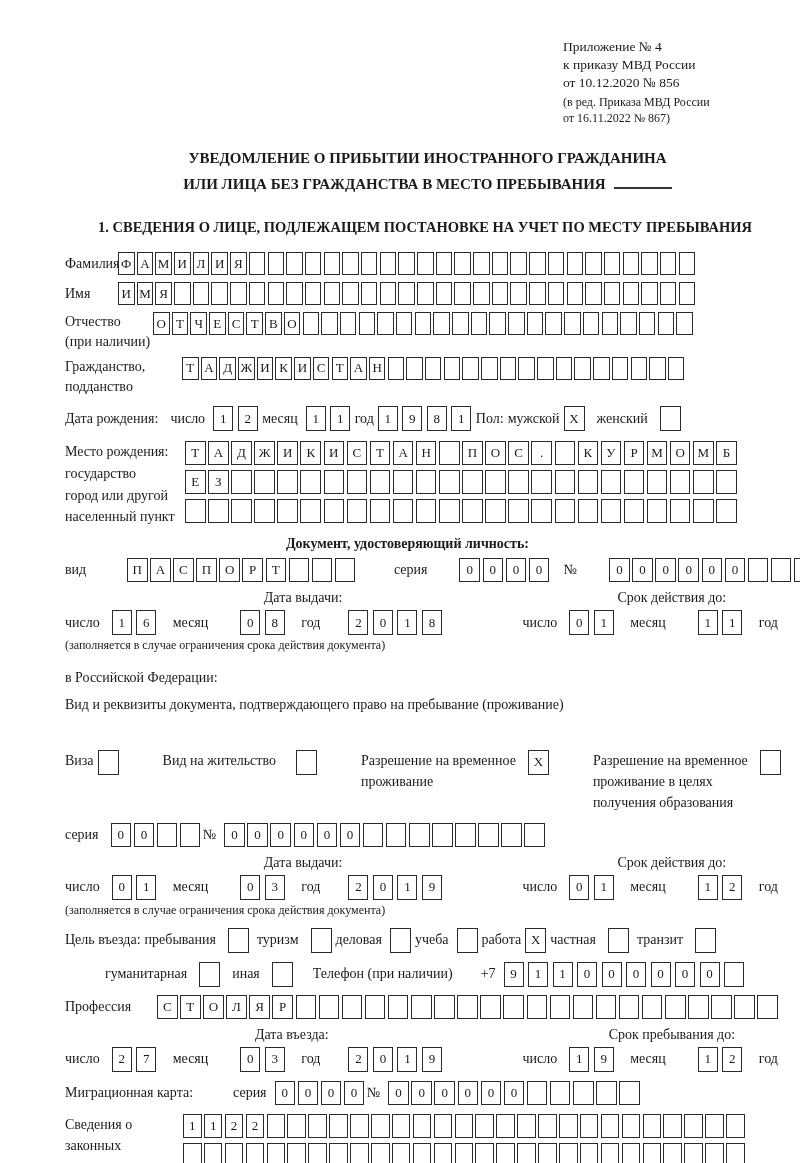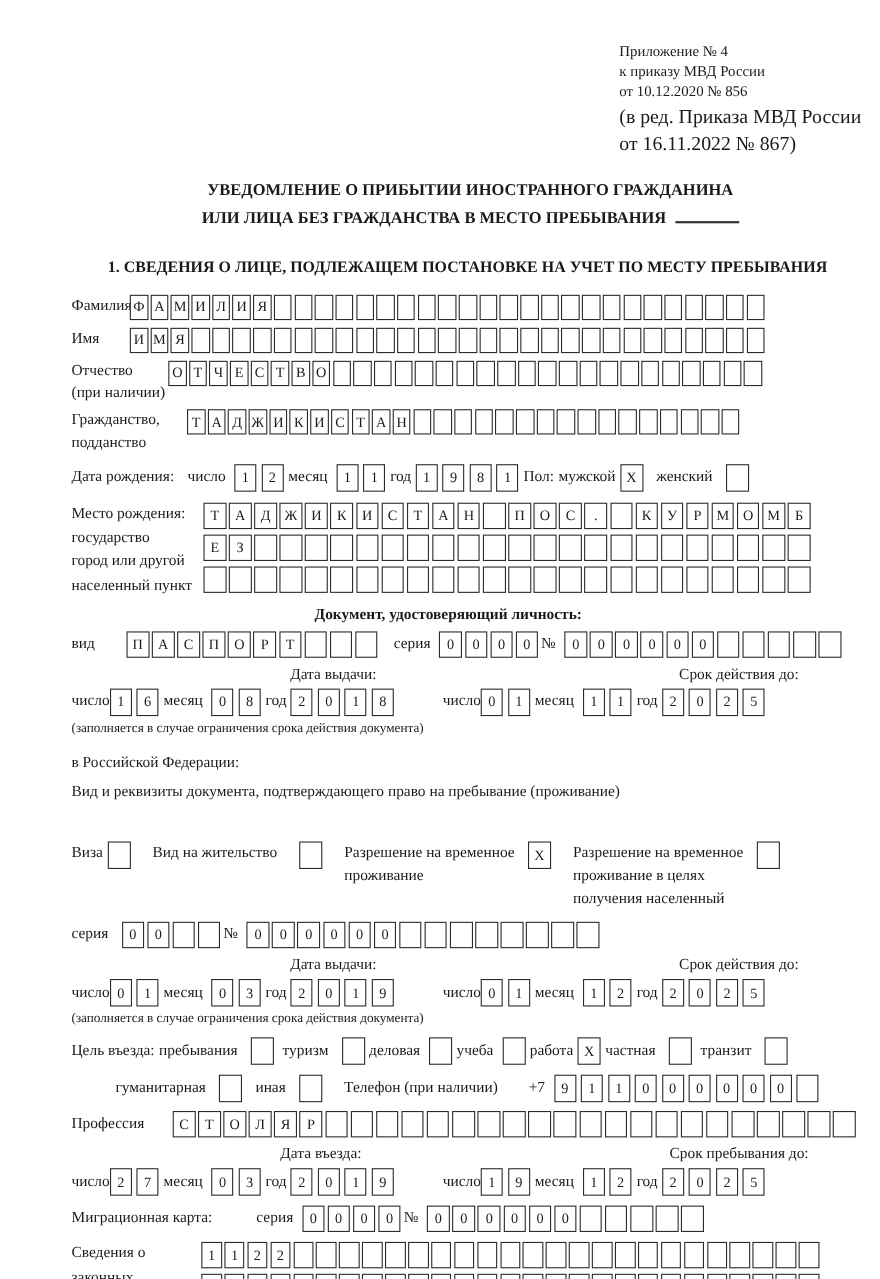--- a/index.html
+++ b/index.html
@@ -6,31 +6,31 @@
   html, body { background: #ffffff; }
   body {
     width: 800px; height: 1163px; margin: 0 auto; position: relative;
     font-family: "Liberation Serif", "DejaVu Serif", serif;
     color: #1a1a1a; font-size: 14px; overflow: hidden;
   }
   .page { padding: 38px 10px 0 65px; }
 
   
   .hdr { margin-left: 498px; line-height: 1.32; font-size: 13.5px; }
-  .hdr .small { font-size: 18px; margin-top: 4px; line-height: 1.3; }
+  .hdr .small { font-size: 12px; margin-top: 4px; line-height: 1.3; }
   .forma { text-align: right; margin: 22px 28px 0 0; font-weight: bold; font-size: 15px; letter-spacing: .5px; }
 
   .title { text-align: center; font-weight: bold; font-size: 15px; margin-top: 18px; line-height: 1.75; }
   .title .uline { display: inline-block; width: 58px; border-bottom: 2px solid #333; height: 14px; margin-left: 8px; }
 
   .sec-heading { text-align: center; font-weight: bold; font-size: 14.5px; margin: 22px 0 16px -20px; width: 760px; }
 
   
   .row { display: flex; align-items: center; margin-top: 7px; }
-  .row.tight { margin-top: 4px; }
+  .row.tight { margin-top: 4px; gap: 12px; }
   .lab { flex: none; }
   .lab2 { line-height: 1.45; }
 
   
   .cells { display: flex; flex: none; }
   .c {
     flex: none; width: 16.5px; height: 23px; border: 1.6px solid #2b2b2b; margin-right: 2.2px;
     display: inline-flex; align-items: center; justify-content: center;
     font-size: 13px; background: #fff;
   }
@@ -475,21 +475,21 @@
       <span class="gap12"></span>
       <div class="cells cb">
           <span class="c">X</span>
         </div>
     </div>
     <span class="gap20"></span>
     <div class="chk-item">
       <div class="txt ctr">
         <div>Разрешение на временное</div>
         <div>проживание в целях</div>
-        <div>получения населенный</div>
+        <div>получения образования</div>
       </div>
       <span class="gap12"></span>
       <div class="cells cb">
           <span class="c"></span>
         </div>
     </div>
   </div>
 
   <div class="row" style="margin-top:10px">
     <span class="lab">серия</span>

